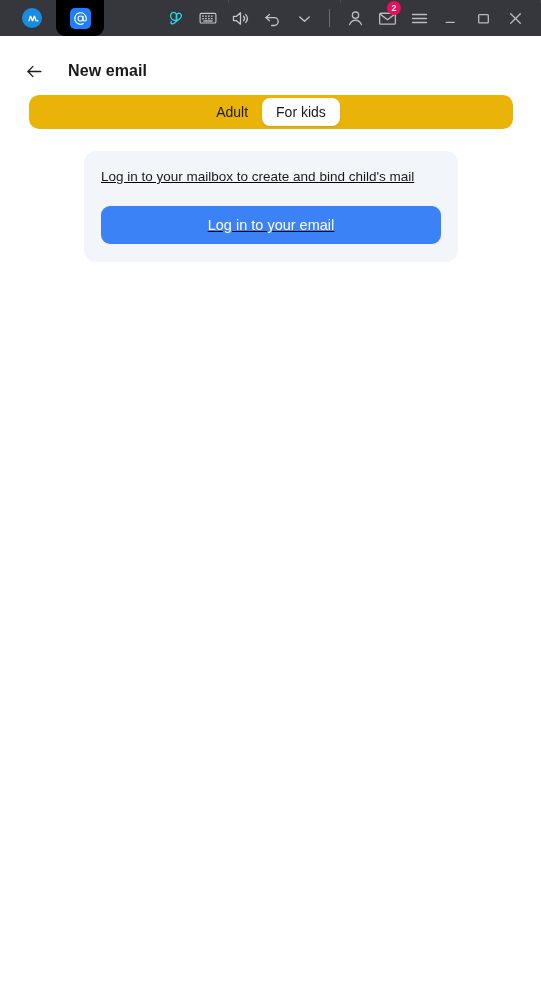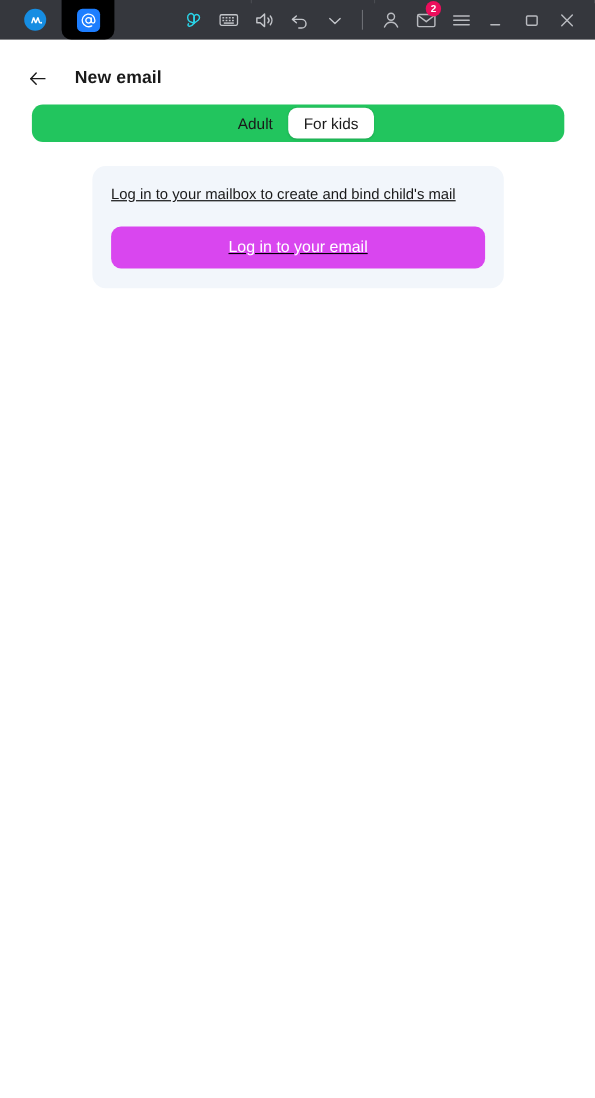--- a/index.html
+++ b/index.html
@@ -144,21 +144,21 @@
     color: #1a1a1a;
     margin-left: 22px;
     letter-spacing: 0.1px;
   }
 
   
   .segmented-wrap {
     margin: 19px 28px 0 29px;
   }
   .segmented {
-    background: #22c55e;
+    background: #eab308;
     border-radius: 10px;
     height: 34px;
     display: flex;
     align-items: center;
     justify-content: center;
     position: relative;
     padding: 0 4px;
     box-sizing: border-box;
   }
   .seg-item {
@@ -186,21 +186,21 @@
   .card-text {
     font-size: 13.5px;
     line-height: 16px;
     color: #1a1a1a;
     max-width: 330px;
   }
   .primary-btn {
     margin-top: 21px;
     width: 100%;
     height: 38px;
-    background: #d946ef;
+    background: #3b82f6;
     border: none;
     border-radius: 9px;
     color: #ffffff;
     font-size: 14.5px;
     font-family: "Liberation Sans", sans-serif;
     display: flex;
     align-items: center;
     justify-content: center;
     cursor: pointer;
     padding: 0;

